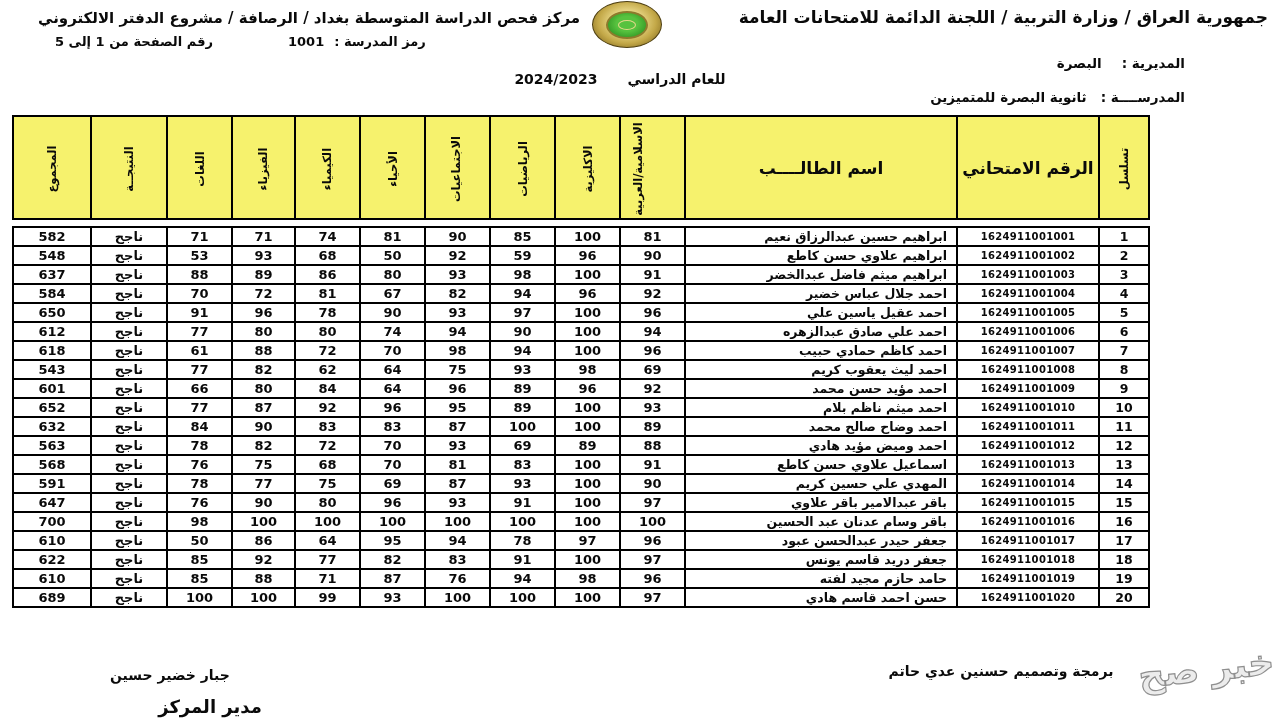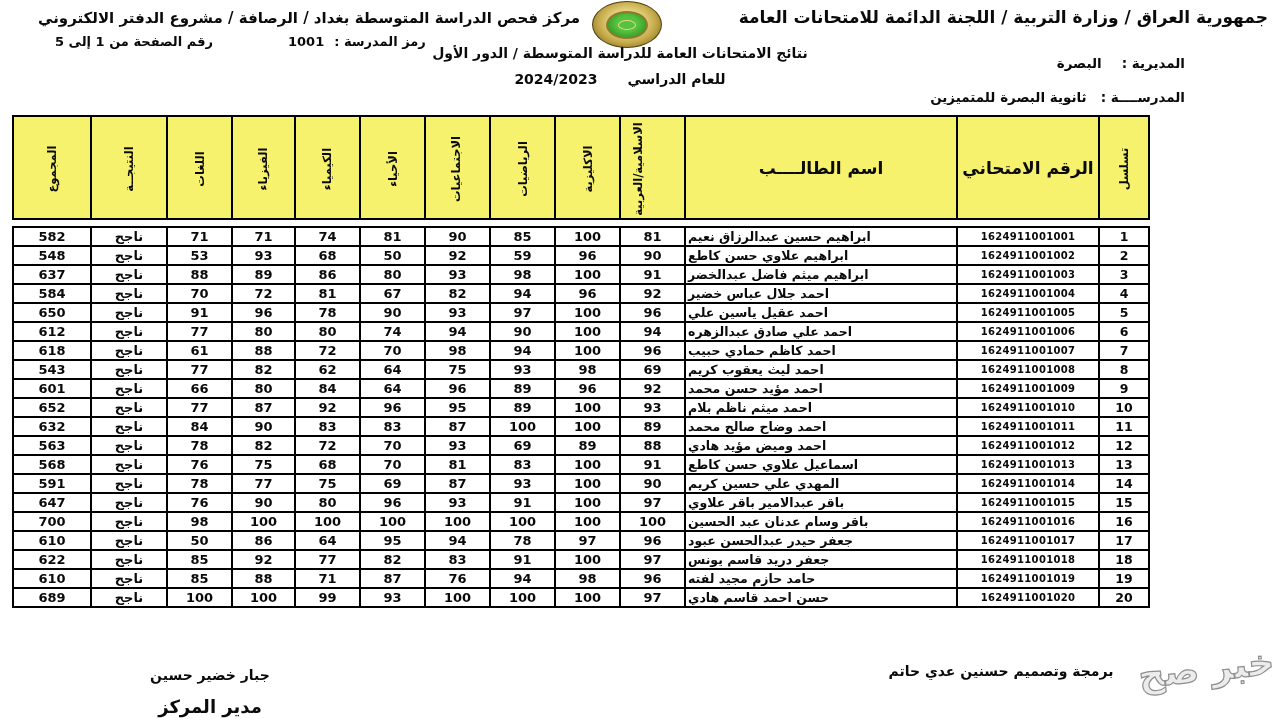--- a/index.html
+++ b/index.html
@@ -51,26 +51,26 @@
   .vert { display:inline-block; transform:rotate(-90deg); white-space:nowrap; font-size:11.5px; font-weight:bold; }
   .h-flat { font-size:17px; }
   .body-tbl { margin-top:6px; }
   .body-tbl td {
     border:2px solid #000;
     height:19px; line-height:17px;
     text-align:center; vertical-align:middle;
     font-weight:bold; font-size:13px;
     padding:0 2px; overflow:hidden; white-space:nowrap;
   }
-  .body-tbl td.name-cell { text-align:left; padding-right:9px; font-size:12.5px; }
+  .body-tbl td.name-cell { text-align:right; padding-right:9px; font-size:12.5px; }
   .body-tbl td.exam-cell { font-size:10px; letter-spacing:0.3px; }
   .body-tbl td.serial-cell { font-size:12.5px; }
 
   
-  .sig-left-name  { top:667px; left:110px; width:200px; text-align:center; font-size:14px; font-weight:bold; }
+  .sig-left-name  { top:667px; left:110px; width:200px; text-align:left; font-size:14px; font-weight:bold; }
   .sig-left-title { top:696px; left:110px; width:200px; text-align:center; font-size:18px; font-weight:bold; }
   .sig-right-name  { top:663px; left:878px; width:246px; text-align:center; font-size:14px; font-weight:bold; }
   .sig-right-title { top:691px; left:866px; width:260px; text-align:center; font-size:13px; font-weight:bold; }
   .watermark {
     top:648px; left:1138px;
     font-size:36px; font-weight:bold;
     color:rgba(150,150,150,0.18);
     -webkit-text-stroke:1.2px #8f8f8f;
     transform:rotate(-6deg);
     white-space:nowrap;
@@ -92,21 +92,20 @@
   <div class="abs page-range">رقم الصفحة من 1 إلى 5</div>
 
   <div class="abs logo">
     <div class="logo-outer">
       <div class="logo-inner">
         <div class="logo-mark"></div>
       </div>
     </div>
   </div>
 
-  <div class="abs results-title-block">نتائج الامتحانات العامة للدراسة المتوسطة / الدور الأول</div>
   <div class="abs year-line">
     <span>للعام الدراسي</span>
     <span>2024/2023</span>
   </div>
 
   <div class="abs dir-line">
     <span>المديرية :</span>
     <span>البصرة</span>
   </div>
   <div class="abs school-line">

